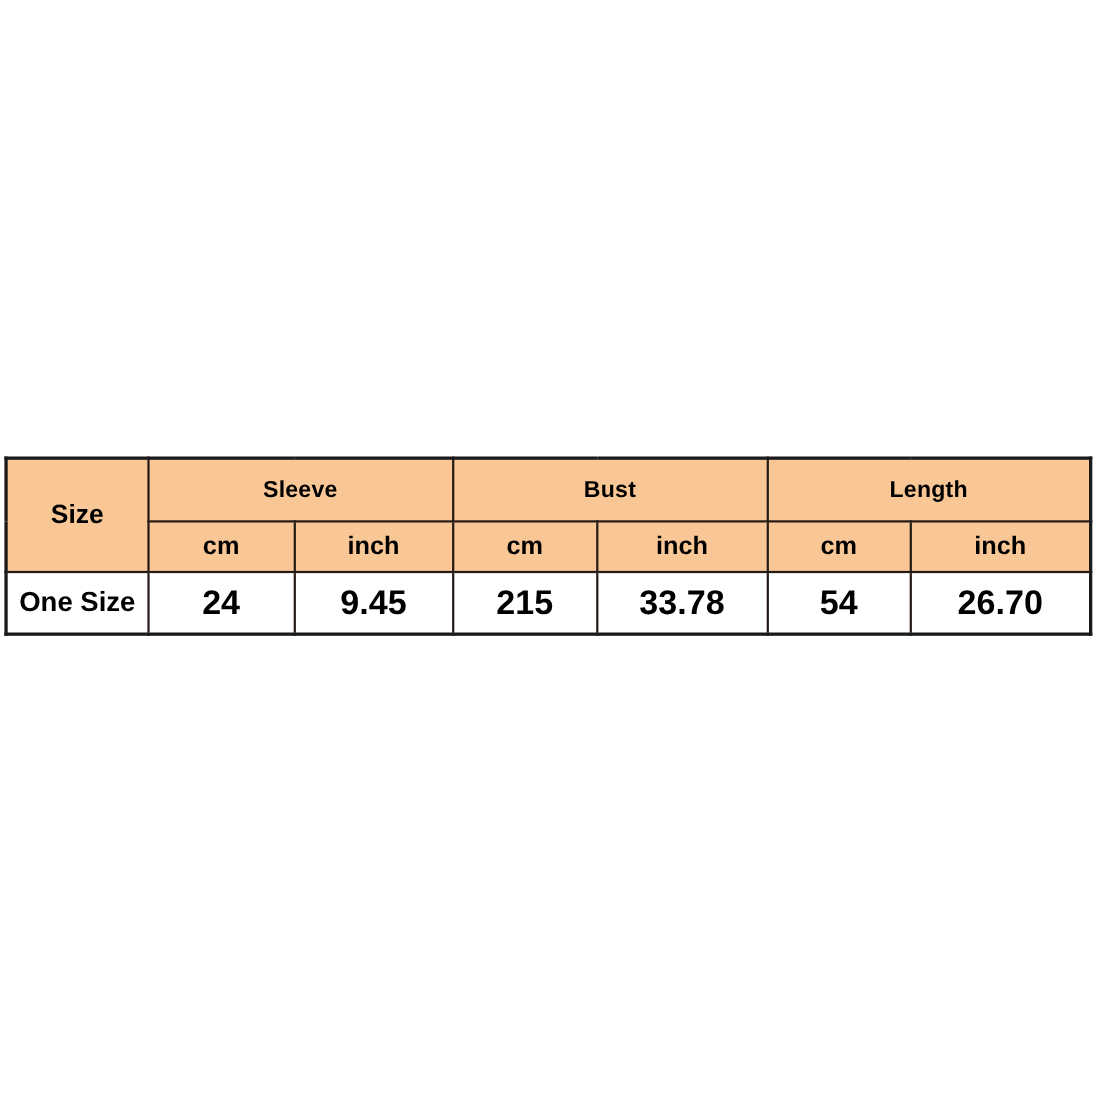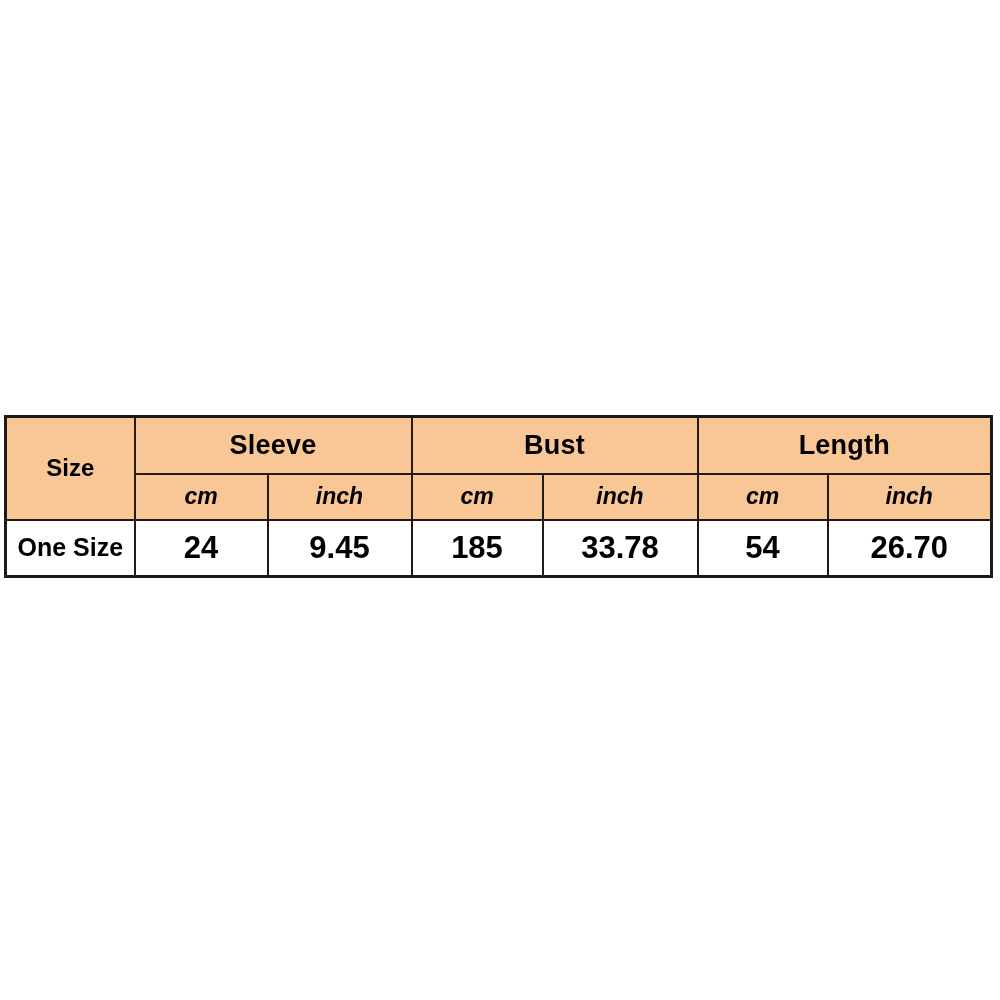--- a/index.html
+++ b/index.html
@@ -48,21 +48,21 @@
     line-height: 1.1;
   }
 
   
   td.hd {
     background: #F9C795;
     border-color: #5c3a1e;
   }
 
   td.hd-group {
-    font-size: 27px;
+    font-size: 21px;
     letter-spacing: 0.2px;
   }
 
   td.hd-unit {
     font-size: 23px;
   }
 
   td.hd-size {
     font-size: 24px;
   }
@@ -86,21 +86,21 @@
   
   col.c-size   { width: 129px; }
   col.c-s-cm   { width: 133px; }
   col.c-s-in   { width: 144px; }
   col.c-b-cm   { width: 131px; }
   col.c-b-in   { width: 155px; }
   col.c-l-cm   { width: 130px; }
   col.c-l-in   { width: 164px; }
 
   tr.hrow1 { height: 54px; }
-  tr.hrow2 { height: 44px; font-style: italic; }
+  tr.hrow2 { height: 44px; }
   tr.drow  { height: 53px; }
 </style>
 </head>
 <body>
 
 <div id="canvas">
 
   <div id="size-chart-wrap">
 
     <table class="size-chart">
@@ -125,21 +125,21 @@
           <td class="hd hd-unit">inch</td>
           <td class="hd hd-unit">cm</td>
           <td class="hd hd-unit">inch</td>
           <td class="hd hd-unit">cm</td>
           <td class="hd hd-unit">inch</td>
         </tr>
         <tr class="drow">
           <td class="dt dt-size">One Size</td>
           <td class="dt">24</td>
           <td class="dt">9.45</td>
-          <td class="dt">185</td>
+          <td class="dt">215</td>
           <td class="dt">33.78</td>
           <td class="dt">54</td>
           <td class="dt">26.70</td>
         </tr>
       </tbody>
     </table>
 
   </div>
 </div>
 

